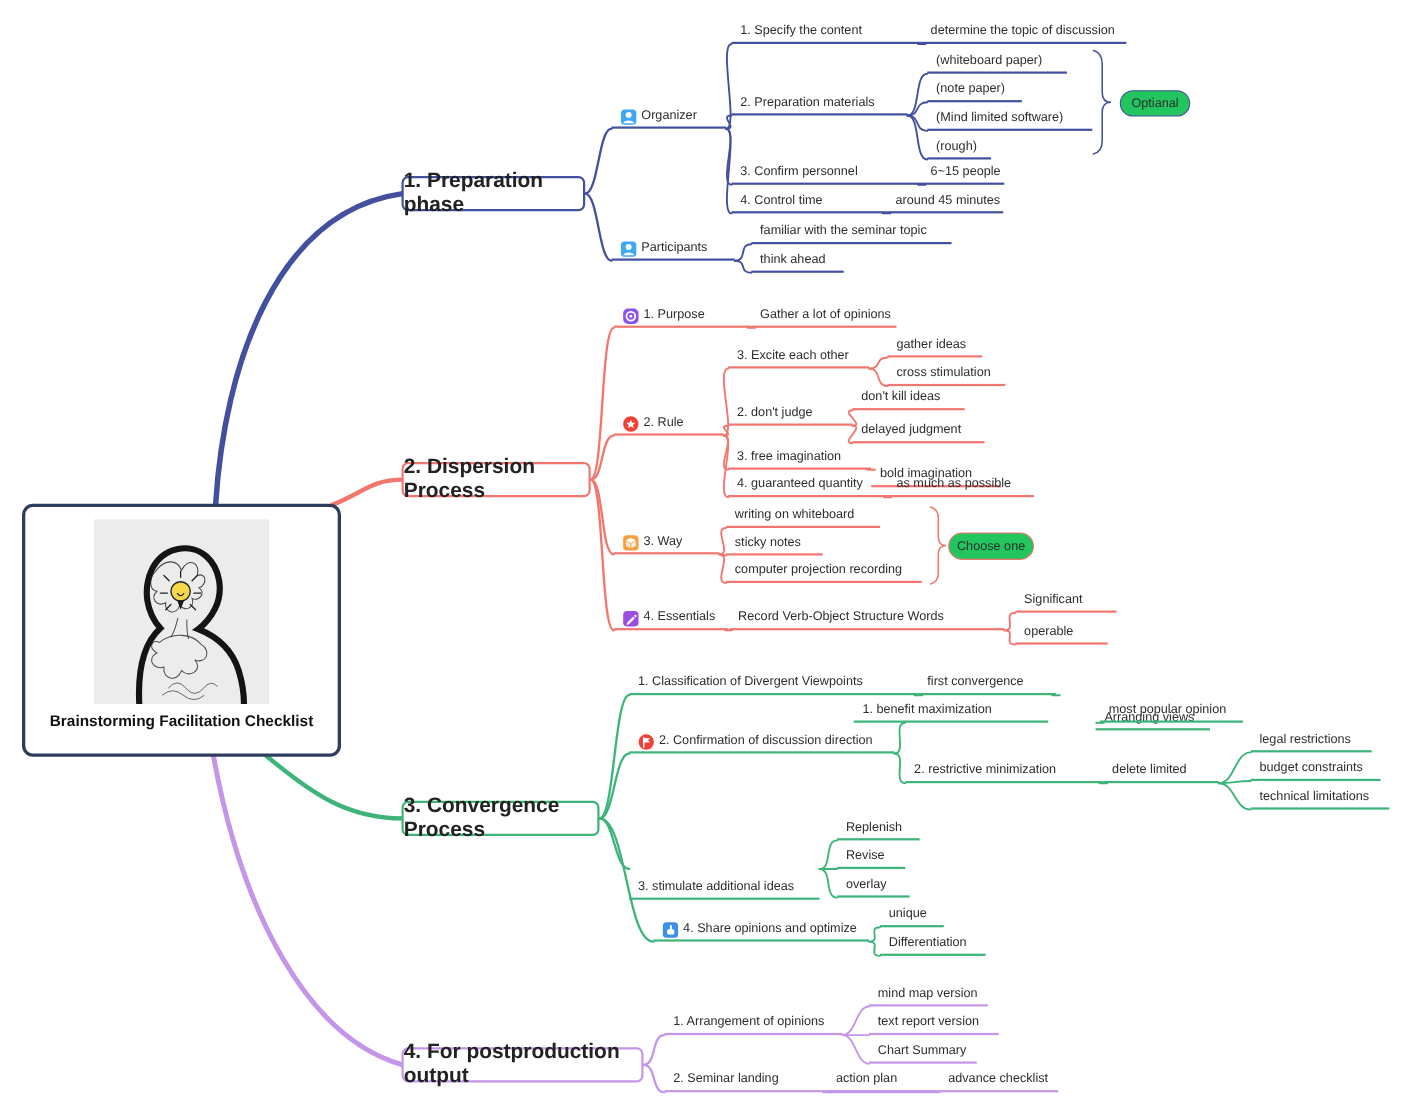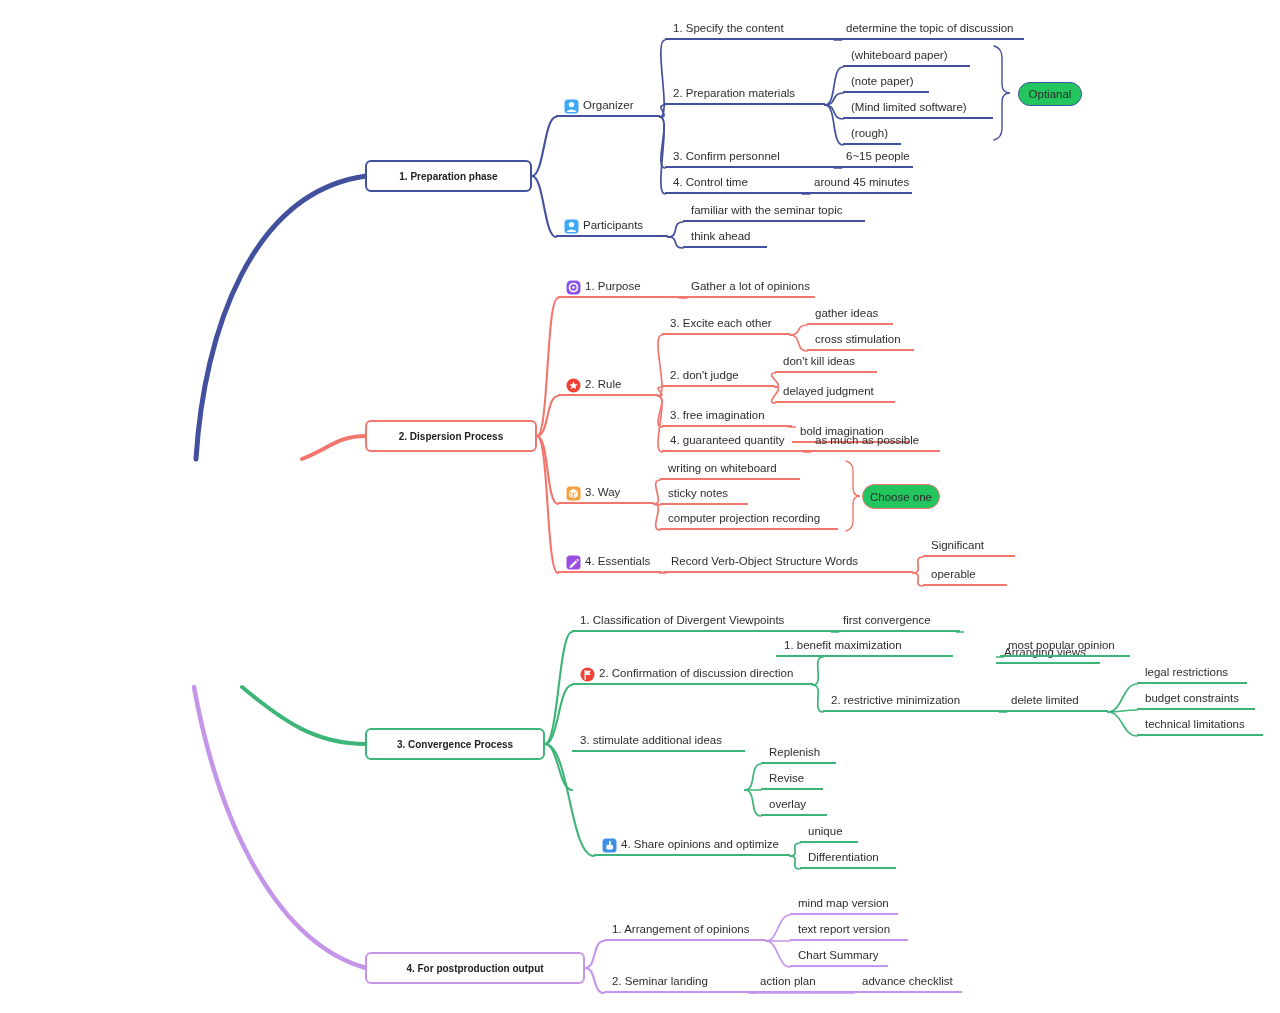--- a/index.html
+++ b/index.html
@@ -5,21 +5,21 @@
   html,body{margin:0;padding:0;background:#ffffff;}
   #stage{position:relative;width:1280px;height:1013px;background:#ffffff;overflow:hidden;
          font-family:"Liberation Sans","DejaVu Sans",sans-serif;color:#2d2d2d;}
   #edges{position:absolute;left:0;top:0;width:1280px;height:1013px;}
   .topic-line{position:absolute;height:20px;display:flex;align-items:center;gap:4px;
               padding-left:8px;box-sizing:border-box;white-space:nowrap;font-size:11.5px;color:#2d2d2d;}
   .topic-line .lbl{line-height:1;}
   .topic-icon{width:15px;height:15px;flex:0 0 15px;display:inline-block;}
   .topic-icon svg{display:block;}
   .branch-box{position:absolute;background:#fff;border-radius:6px;display:flex;align-items:center;
-              justify-content:center;font-weight:bold;font-size:10px;color:#222;box-sizing:border-box;}
+              justify-content:center;font-weight:bold;font-size:19px;color:#222;box-sizing:border-box;}
   .label-pill{position:absolute;background:#22c55e;border-radius:14px;display:flex;align-items:center;
               justify-content:center;font-size:11.5px;color:#2d2d2d;box-sizing:border-box;}
   .central-topic{position:absolute;left:20px;top:458px;width:290px;height:230px;background:#fff;
                  border:3px solid #2e3c5e;border-radius:10px;box-sizing:border-box;
                  display:flex;flex-direction:column;align-items:center;padding-top:11px;}
   .central-image{width:160px;height:168px;}
   .central-title{margin-top:7px;font-weight:bold;font-size:14px;color:#111;}
 </style>
 </head>
 <body>
@@ -88,20 +88,37 @@
       <path d="M 790,856 C 802,856 788,869 800,869" fill="none" stroke="#3db478" stroke-width="1.7" stroke-linecap="round"></path>
       <path d="M 585,968 C 597,968 592,941 604,941" fill="none" stroke="#c495e8" stroke-width="2.1" stroke-linecap="round"></path>
       <path d="M 766,941 C 778,941 778,915 790,915" fill="none" stroke="#c495e8" stroke-width="1.7" stroke-linecap="round"></path>
       <path d="M 766,941 C 778,941 778,941 790,941" fill="none" stroke="#c495e8" stroke-width="1.7" stroke-linecap="round"></path>
       <path d="M 766,941 C 778,941 778,967 790,967" fill="none" stroke="#c495e8" stroke-width="1.7" stroke-linecap="round"></path>
       <path d="M 585,968 C 597,968 592,993 604,993" fill="none" stroke="#c495e8" stroke-width="2.1" stroke-linecap="round"></path>
       <path d="M 752,993 C 764,993 740,993 752,993" fill="none" stroke="#c495e8" stroke-width="1.7" stroke-linecap="round"></path>
       <path d="M 752,993 C 803,993 803,993 854,993" fill="none" stroke="#c495e8" stroke-width="1.7" stroke-linecap="round"></path>
     </svg>
 
+  <div class="central-topic">
+    <svg class="central-image" viewBox="0 0 200 210" xmlns="http://www.w3.org/2000/svg">
+      <rect x="0" y="0" width="200" height="210" fill="#ececec"></rect>
+      <path d="M52,210 C50,168 58,140 76,124 C60,106 56,80 66,58 C78,32 110,26 128,42 C144,56 148,82 138,102 C133,112 127,119 119,125 C142,134 158,150 165,172 C169,185 171,198 171,210" fill="none" stroke="#141414" stroke-width="7" stroke-linecap="round"></path>
+      <path d="M70,60 C80,45 95,45 100,58 C108,42 122,50 118,64 C128,60 130,74 120,78 C128,84 120,94 112,90 C116,100 104,106 98,98 C94,110 80,106 82,95 C72,100 64,90 72,82 C62,80 64,66 70,60" fill="none" stroke="#2a2a2a" stroke-width="1.2" opacity="0.85"></path>
+      <path d="M75,140 C90,128 112,130 122,142 C135,150 128,165 115,160 C125,170 110,182 100,172 C95,186 78,182 80,168 C68,172 60,158 72,152 C62,146 66,136 75,140" fill="none" stroke="#2a2a2a" stroke-width="1.2" opacity="0.8"></path>
+      <path d="M85,192 q10,-12 20,0 q10,12 20,0 q8,-10 16,-2 M78,200 q12,-10 24,0 q12,10 24,0" fill="none" stroke="#2a2a2a" stroke-width="1.1" opacity="0.7"></path>
+      <path d="M96,112 C94,120 92,128 88,134 M106,114 C106,122 106,130 108,136" fill="none" stroke="#2a2a2a" stroke-width="1.2" opacity="0.8"></path>
+      <g>
+        <path d="M99,66 L99,59 M86,70 L80,64 M112,70 L118,64 M84,84 L76,84 M114,84 L122,84 M88,97 L82,103 M110,97 L116,103" stroke="#222" stroke-width="1.5" stroke-linecap="round"></path>
+        <circle cx="99" cy="82" r="11" fill="#f6d84b" stroke="#222" stroke-width="1.6"></circle>
+        <path d="M95,84 q4,6 8,0" fill="none" stroke="#222" stroke-width="1.2"></path>
+        <path d="M95,92 L103,92 L99,103 Z" fill="#1a1a1a"></path>
+      </g>
+    </svg>
+    <div class="central-title">Brainstorming Facilitation Checklist</div>
+  </div>
 <div class="branch-box" style="left: 365px; top: 160px; width: 167px; height: 32px; border: 2px solid rgb(66, 80, 158);">1. Preparation phase</div>
     <div class="branch-box" style="left: 365px; top: 420px; width: 172px; height: 32px; border: 2px solid rgb(242, 118, 110);">2. Dispersion Process</div>
     <div class="branch-box" style="left: 365px; top: 728px; width: 180px; height: 32px; border: 2px solid rgb(61, 180, 120);">3. Convergence Process</div>
     <div class="branch-box" style="left: 365px; top: 952px; width: 220px; height: 32px; border: 2px solid rgb(196, 149, 232);">4. For postproduction output</div>
     <div class="topic-line" style="left: 556px; top: 97px; width: 104px; border-bottom: 2px solid rgb(66, 80, 158);">
       <span class="topic-icon">
         <svg width="15" height="15" viewBox="0 0 15 15" xmlns="http://www.w3.org/2000/svg">
           <rect x="0.5" y="0.5" width="14" height="14" rx="3.5" fill="#3da8f5"></rect>
           <circle cx="7.5" cy="5.6" r="2.7" fill="#fff"></circle>
           <path d="M2.6,13 C3.2,9.6 11.8,9.6 12.4,13 Z" fill="#fff"></path>
@@ -283,21 +300,21 @@
     </div>
     <div class="topic-line" style="left: 1137px; top: 664px; width: 110px; border-bottom: 2px solid rgb(61, 180, 120);">
       <span class="lbl">legal restrictions</span>
     </div>
     <div class="topic-line" style="left: 1137px; top: 690px; width: 118px; border-bottom: 2px solid rgb(61, 180, 120);">
       <span class="lbl">budget constraints</span>
     </div>
     <div class="topic-line" style="left: 1137px; top: 716px; width: 126px; border-bottom: 2px solid rgb(61, 180, 120);">
       <span class="lbl">technical limitations</span>
     </div>
-    <div class="topic-line" style="left: 572px; top: 732px; width: 173px; border-bottom: 2px solid rgb(61, 180, 120); text-align: right;">
+    <div class="topic-line" style="left: 572px; top: 798px; width: 173px; border-bottom: 2px solid rgb(61, 180, 120); text-align: right;">
       <span class="lbl">3. stimulate additional ideas</span>
     </div>
     <div class="topic-line" style="left: 761px; top: 744px; width: 75px; border-bottom: 2px solid rgb(61, 180, 120);">
       <span class="lbl">Replenish</span>
     </div>
     <div class="topic-line" style="left: 761px; top: 770px; width: 62px; border-bottom: 2px solid rgb(61, 180, 120);">
       <span class="lbl">Revise</span>
     </div>
     <div class="topic-line" style="left: 761px; top: 796px; width: 66px; border-bottom: 2px solid rgb(61, 180, 120);">
       <span class="lbl">overlay</span>

